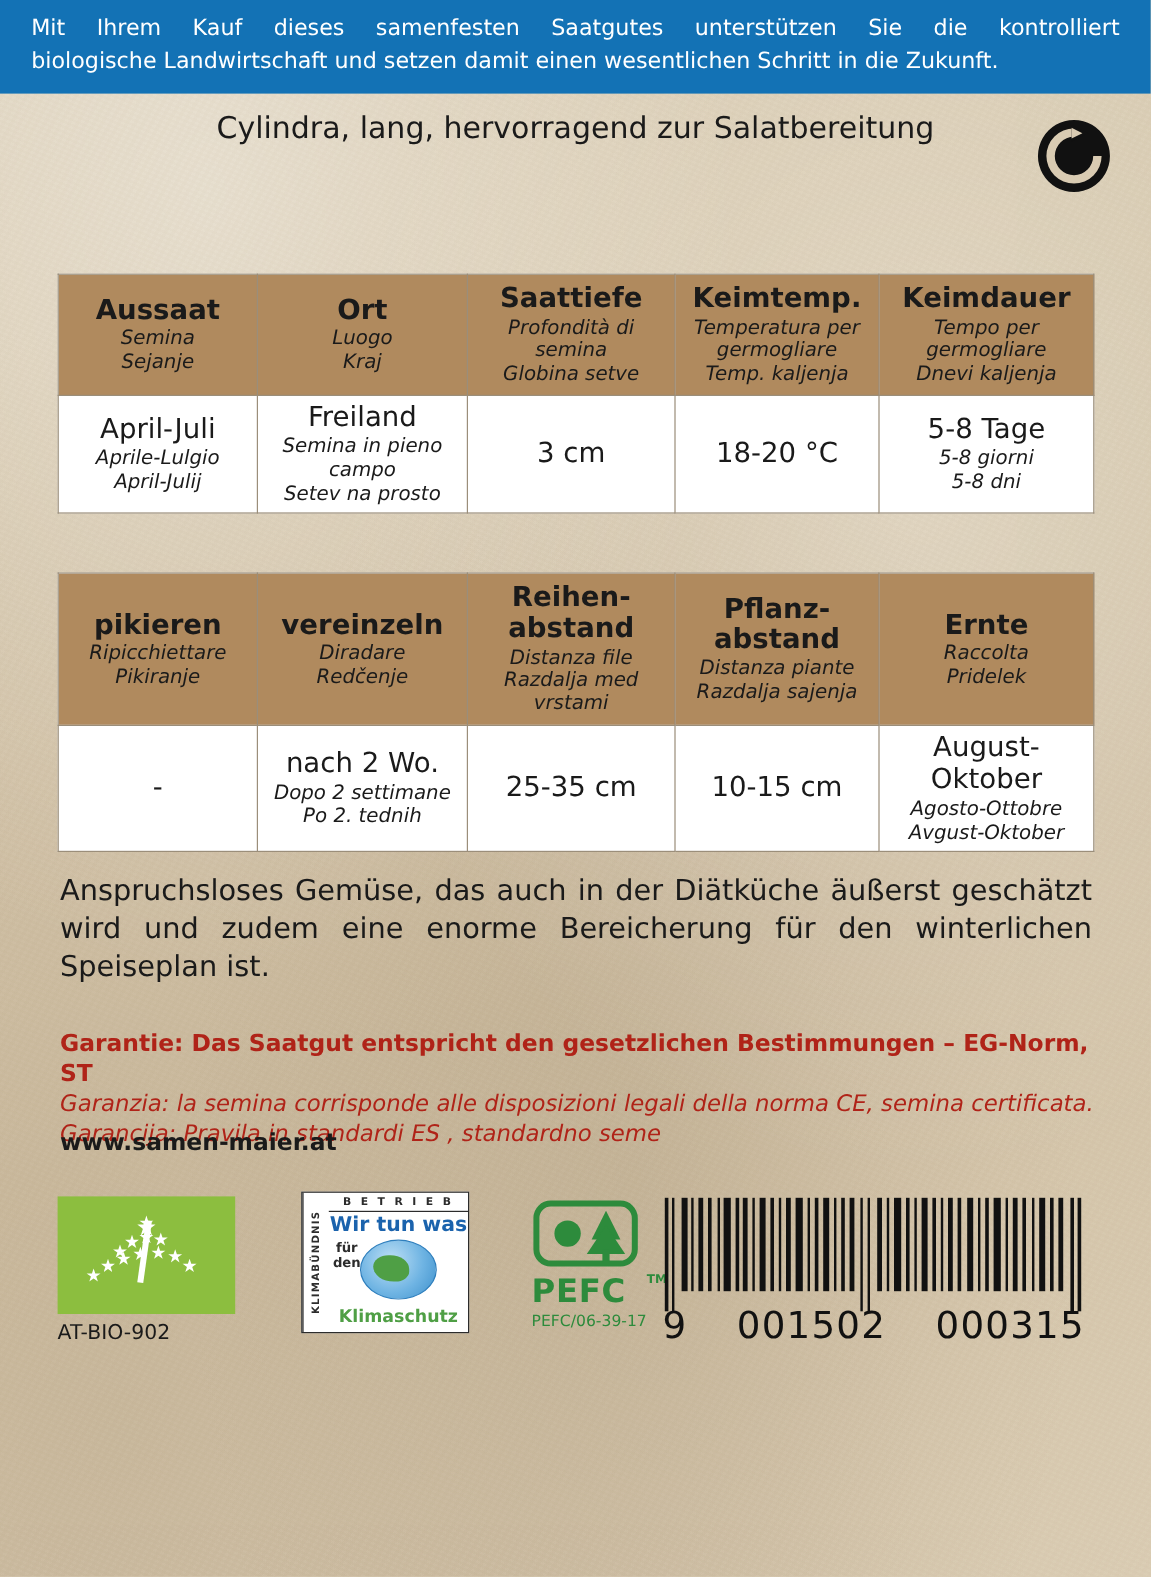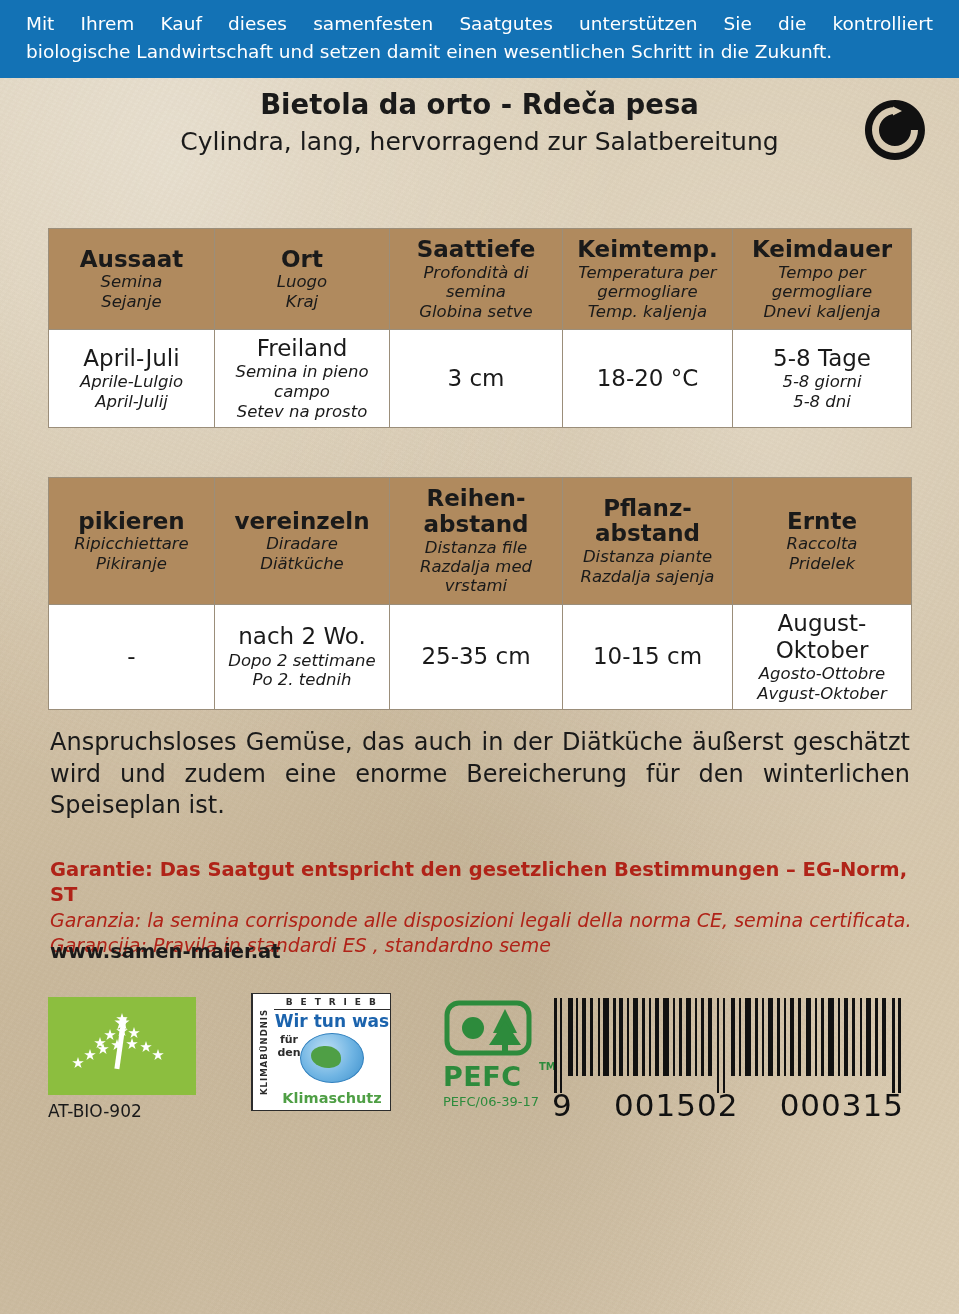--- a/index.html
+++ b/index.html
@@ -362,21 +362,20 @@
   <div class="recycle">
     <svg viewBox="0 0 64 64" width="64" height="64" aria-hidden="true">
       <path d="M32 2 A30 30 0 1 1 31.9 2 Z" fill="#111"></path>
       <path d="M32 9 A23 23 0 1 0 55 32 L48 32 A16 16 0 1 1 32 16 Z" fill="#d9cbb2"></path>
       <path d="M30 6 L30 20 L44 13 Z" fill="#111"></path>
       <path d="M30 8.5 L30 17.5 L39 13 Z" fill="#d9cbb2"></path>
     </svg>
   </div>
 
   <div class="title-block">
-    <div class="title-sub">Bietola da orto  -  Rdeča pesa</div>
     <div class="title-desc">Cylindra, lang, hervorragend zur Salatbereitung</div>
   </div>
 
   <table class="info" id="table-sowing">
     <colgroup>
         <col class="c0">
         <col class="c1">
         <col class="c2">
         <col class="c3">
         <col class="c4">
@@ -446,21 +445,21 @@
     <tbody>
       <tr class="head">
         <td>
           <span class="h-de">pikieren</span>
           <span class="h-it">Ripicchiettare</span>
           <span class="h-sl">Pikiranje</span>
         </td>
         <td>
           <span class="h-de">vereinzeln</span>
           <span class="h-it">Diradare</span>
-          <span class="h-sl">Diätküche</span>
+          <span class="h-sl">Redčenje</span>
         </td>
         <td>
           <span class="h-de">Reihen-abstand</span>
           <span class="h-it">Distanza file</span>
           <span class="h-sl">Razdalja med vrstami</span>
         </td>
         <td>
           <span class="h-de">Pflanz-abstand</span>
           <span class="h-it">Distanza piante</span>
           <span class="h-sl">Razdalja sajenja</span>

